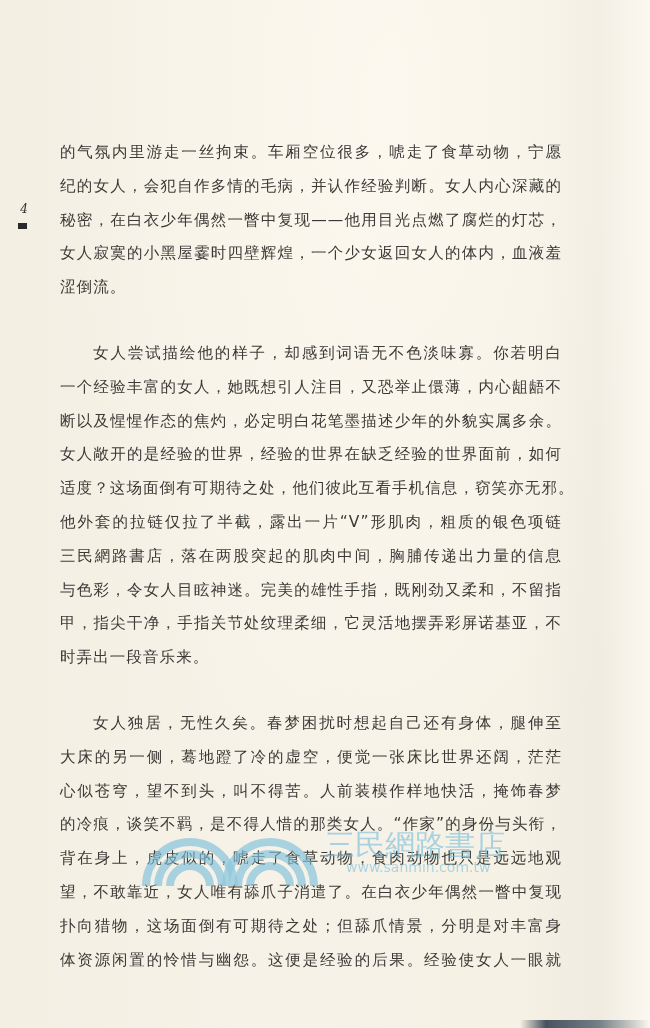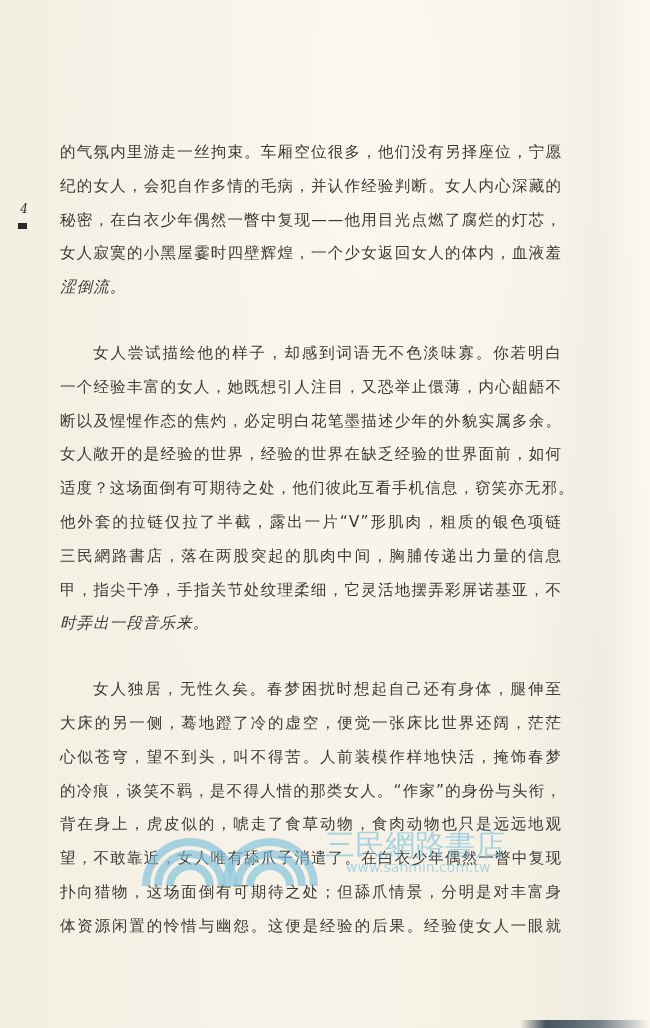--- a/index.html
+++ b/index.html
@@ -22,21 +22,21 @@
       position: absolute; left: 18px; top: 223px; width: 9px; height: 6px; background: #2a2a2a;
     }
     .text-block {
       position: absolute; left: 60px; top: 136px; width: 502px;
       color: #3b3a37; font-size: 15.5px; letter-spacing: 1.1px;
     }
     .line {
       height: 33.8px; line-height: 33.8px; white-space: nowrap; overflow: visible;
       text-align: justify; text-align-last: justify;
     }
-    .line.end { text-align: right; text-align-last: left; font-style: italic; }
+    .line.end { text-align: right; text-align-last: left; }
     .line.indent { padding-left: 33px; margin-top: 32px; }
     .watermark {
       position: absolute; left: 140px; top: 820px; width: 380px; height: 70px; opacity: 0.82;
       pointer-events: none;
     }
     .wm-title {
       position: absolute; left: 185px; top: 10px; font-family: "DejaVu Serif", serif;
       font-size: 30px; color: rgba(120,190,220,0.75); letter-spacing: 0px; line-height: 30px;
     }
     .wm-url {
@@ -50,32 +50,33 @@
   </style>
 </head>
 <body>
 
 <div class="page-tint"></div>
 
 <div class="page-number">4</div>
 <div class="page-marker"></div>
 
 <div class="text-block">
-  <div class="line">的气氛内里游走一丝拘束。车厢空位很多，他们没有另择座位，宁愿</div>
+  <div class="line">的气氛内里游走一丝拘束。车厢空位很多，唬走了食草动物，宁愿</div>
   <div class="line">纪的女人，会犯自作多情的毛病，并认作经验判断。女人内心深藏的</div>
   <div class="line">秘密，在白衣少年偶然一瞥中复现——他用目光点燃了腐烂的灯芯，</div>
   <div class="line">女人寂寞的小黑屋霎时四壁辉煌，一个少女返回女人的体内，血液羞</div>
   <div class="line end">涩倒流。</div>
   <div class="line indent">女人尝试描绘他的样子，却感到词语无不色淡味寡。你若明白</div>
   <div class="line">一个经验丰富的女人，她既想引人注目，又恐举止儇薄，内心龃龉不</div>
   <div class="line">断以及惺惺作态的焦灼，必定明白花笔墨描述少年的外貌实属多余。</div>
   <div class="line">女人敞开的是经验的世界，经验的世界在缺乏经验的世界面前，如何</div>
   <div class="line">适度？这场面倒有可期待之处，他们彼此互看手机信息，窃笑亦无邪。</div>
   <div class="line">他外套的拉链仅拉了半截，露出一片“V”形肌肉，粗质的银色项链</div>
   <div class="line">三民網路書店，落在两股突起的肌肉中间，胸脯传递出力量的信息</div>
+  <div class="line">与色彩，令女人目眩神迷。完美的雄性手指，既刚劲又柔和，不留指</div>
   <div class="line">甲，指尖干净，手指关节处纹理柔细，它灵活地摆弄彩屏诺基亚，不</div>
   <div class="line end">时弄出一段音乐来。</div>
   <div class="line indent">女人独居，无性久矣。春梦困扰时想起自己还有身体，腿伸至</div>
   <div class="line">大床的另一侧，蓦地蹬了冷的虚空，便觉一张床比世界还阔，茫茫</div>
   <div class="line">心似苍穹，望不到头，叫不得苦。人前装模作样地快活，掩饰春梦</div>
   <div class="line">的冷痕，谈笑不羁，是不得人惜的那类女人。“作家”的身份与头衔，</div>
   <div class="line">背在身上，虎皮似的，唬走了食草动物，食肉动物也只是远远地观</div>
   <div class="line">望，不敢靠近，女人唯有舔爪子消遣了。在白衣少年偶然一瞥中复现</div>
   <div class="line">扑向猎物，这场面倒有可期待之处；但舔爪情景，分明是对丰富身</div>
   <div class="line">体资源闲置的怜惜与幽怨。这便是经验的后果。经验使女人一眼就</div>

